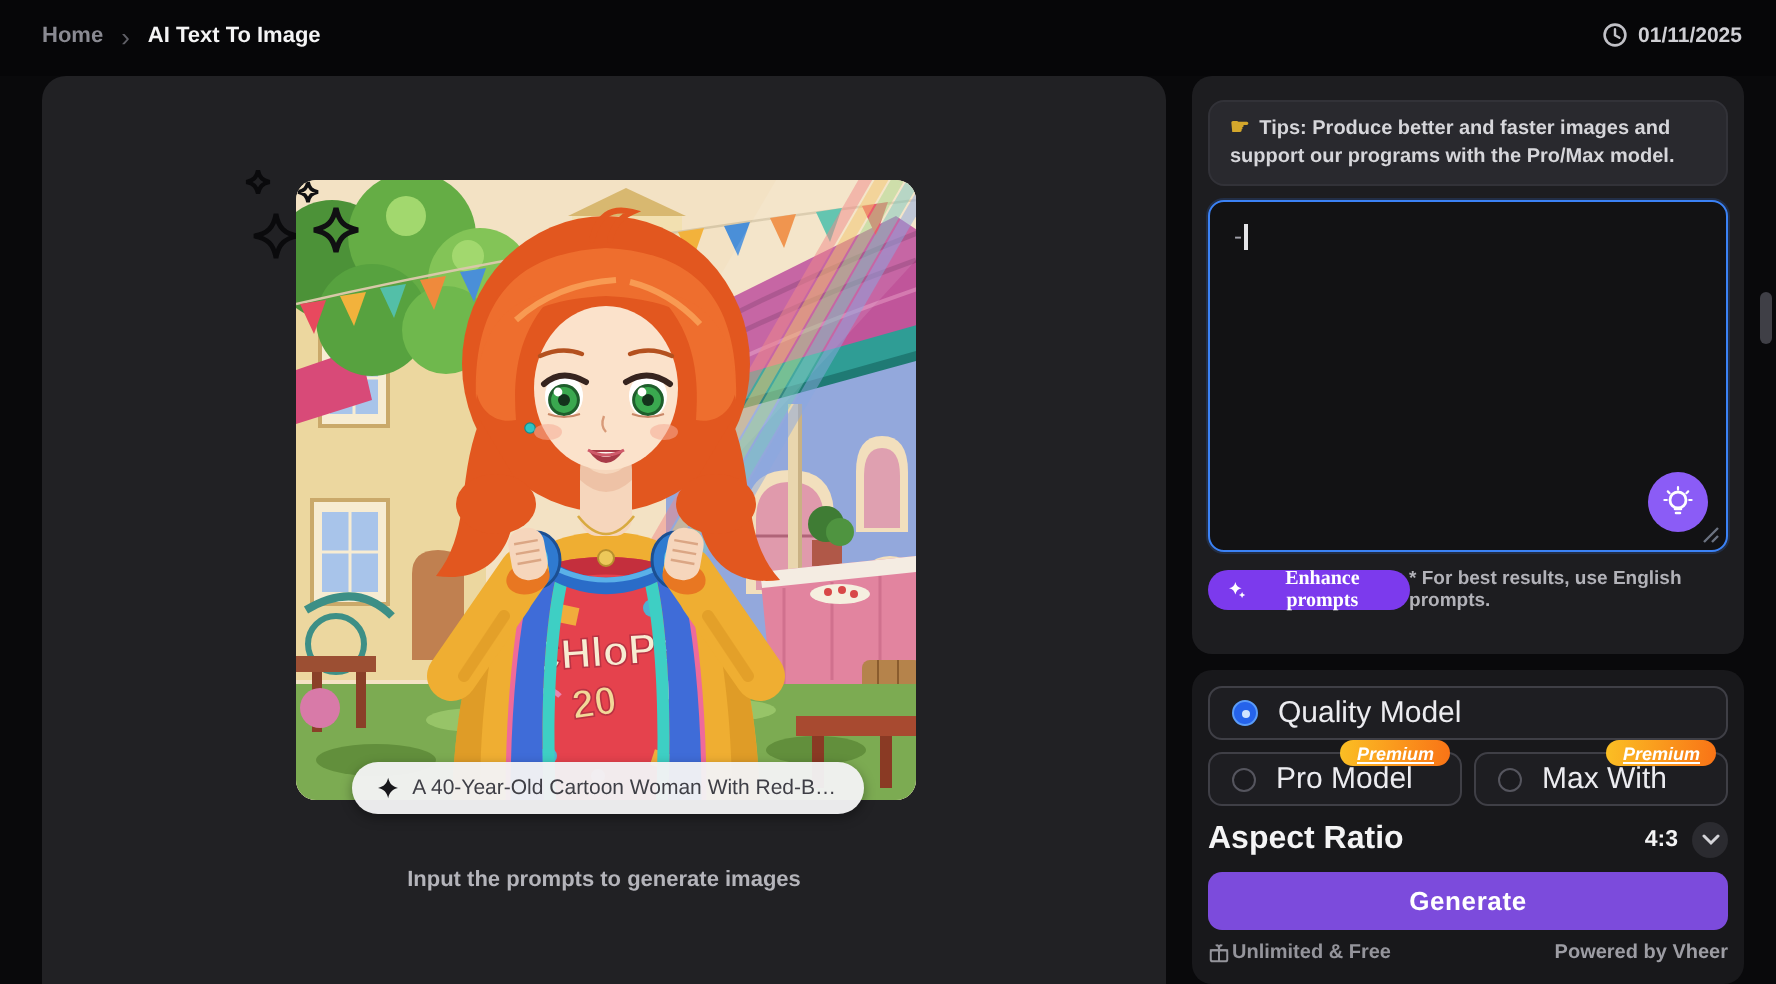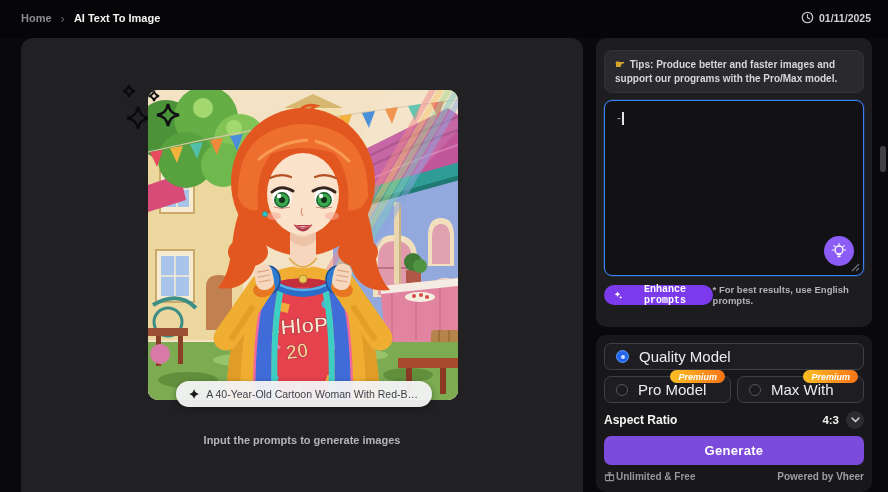--- a/index.html
+++ b/index.html
@@ -52,36 +52,36 @@
   .caret { width:1.5px; height:13px; background:#e4e4e7; margin-left:1px; animation:blink 1.1s steps(1) infinite; }
   @keyframes blink { 50% { opacity:0; } }
   .bulb-btn { position:absolute; right:9px; bottom:9px; width:30px; height:30px; border-radius:50%;
     background:#8b5cf6; border:none; display:flex; align-items:center; justify-content:center; cursor:pointer; }
   .resize-h { position:absolute; right:2px; bottom:2px; }
 
   .enhance-row { position:absolute; left:8px; top:247px; width:260px; height:20px;
     display:flex; align-items:center; justify-content:space-between; }
   .enhance-btn { height:20px; padding:0 10px; border:none; border-radius:10px; background:#7c3aed;
     color:#fff; font-size:10px; font-weight:700; display:flex; align-items:center; gap:5px;
-    font-family:Liberation Mono, monospace; cursor:pointer; }
+    font-family:Liberation Serif, serif; cursor:pointer; }
   .lang-note { font-size:9.5px; font-weight:600; color:#b2b2b8; }
 
   .model-box { position:absolute; height:27px; background:#1e1e22; border:1px solid #3f3f46;
     border-radius:7px; display:flex; align-items:center; gap:10px; padding:0 11px; cursor:pointer; }
   .model-lbl { font-size:15px; font-weight:500; color:#ececf0; }
   .radio { width:12px; height:12px; border-radius:50%; border:1.5px solid #55555e; background:#1b1b1f; flex:none; }
   .radio.sel { width:13px; height:13px; border:1px solid #5b9cf8; background:#2563eb; position:relative; }
   .radio.sel::after { content:''; position:absolute; inset:3.5px; border-radius:50%; background:#cfe3ff; }
   .badge { position:absolute; top:-7px; right:5px; padding:1.5px 8px; border-radius:9px;
     font-size:9px; font-style:italic; font-weight:700; color:#fff;
-    background:linear-gradient(95deg,#fbbf24,#f97316); }
+    background:linear-gradient(95deg,#fbbf24,#f97316);text-decoration:underline; }
 
   .aspect-row { position:absolute; left:8px; top:74px; width:260px; height:22px;
     display:flex; align-items:center; justify-content:space-between; }
-  .aspect-lbl { font-size:12px; font-weight:700; color:#f4f4f5; }
+  .aspect-lbl { font-size:16px; font-weight:700; color:#f4f4f5; }
   .aspect-ctl { display:flex; align-items:center; gap:7px; cursor:pointer; background:none; border:none; }
   .aspect-val { font-size:11.5px; font-weight:700; color:#f4f4f5; font-family:"Liberation Sans",sans-serif; }
   .chev-circle { width:18px; height:18px; border-radius:50%; background:#2b2b30;
     display:flex; align-items:center; justify-content:center; }
 
   .generate-btn { position:absolute; left:8px; top:101px; width:260px; height:29px;
     border:none; border-radius:7px; background:#7c4bdc; color:#fff; font-size:13px; font-weight:700;
     letter-spacing:.3px; font-family:"Liberation Sans",sans-serif; cursor:pointer; }
   .foot-row { position:absolute; left:8px; top:136px; width:260px; display:flex;
     align-items:center; justify-content:space-between; }

